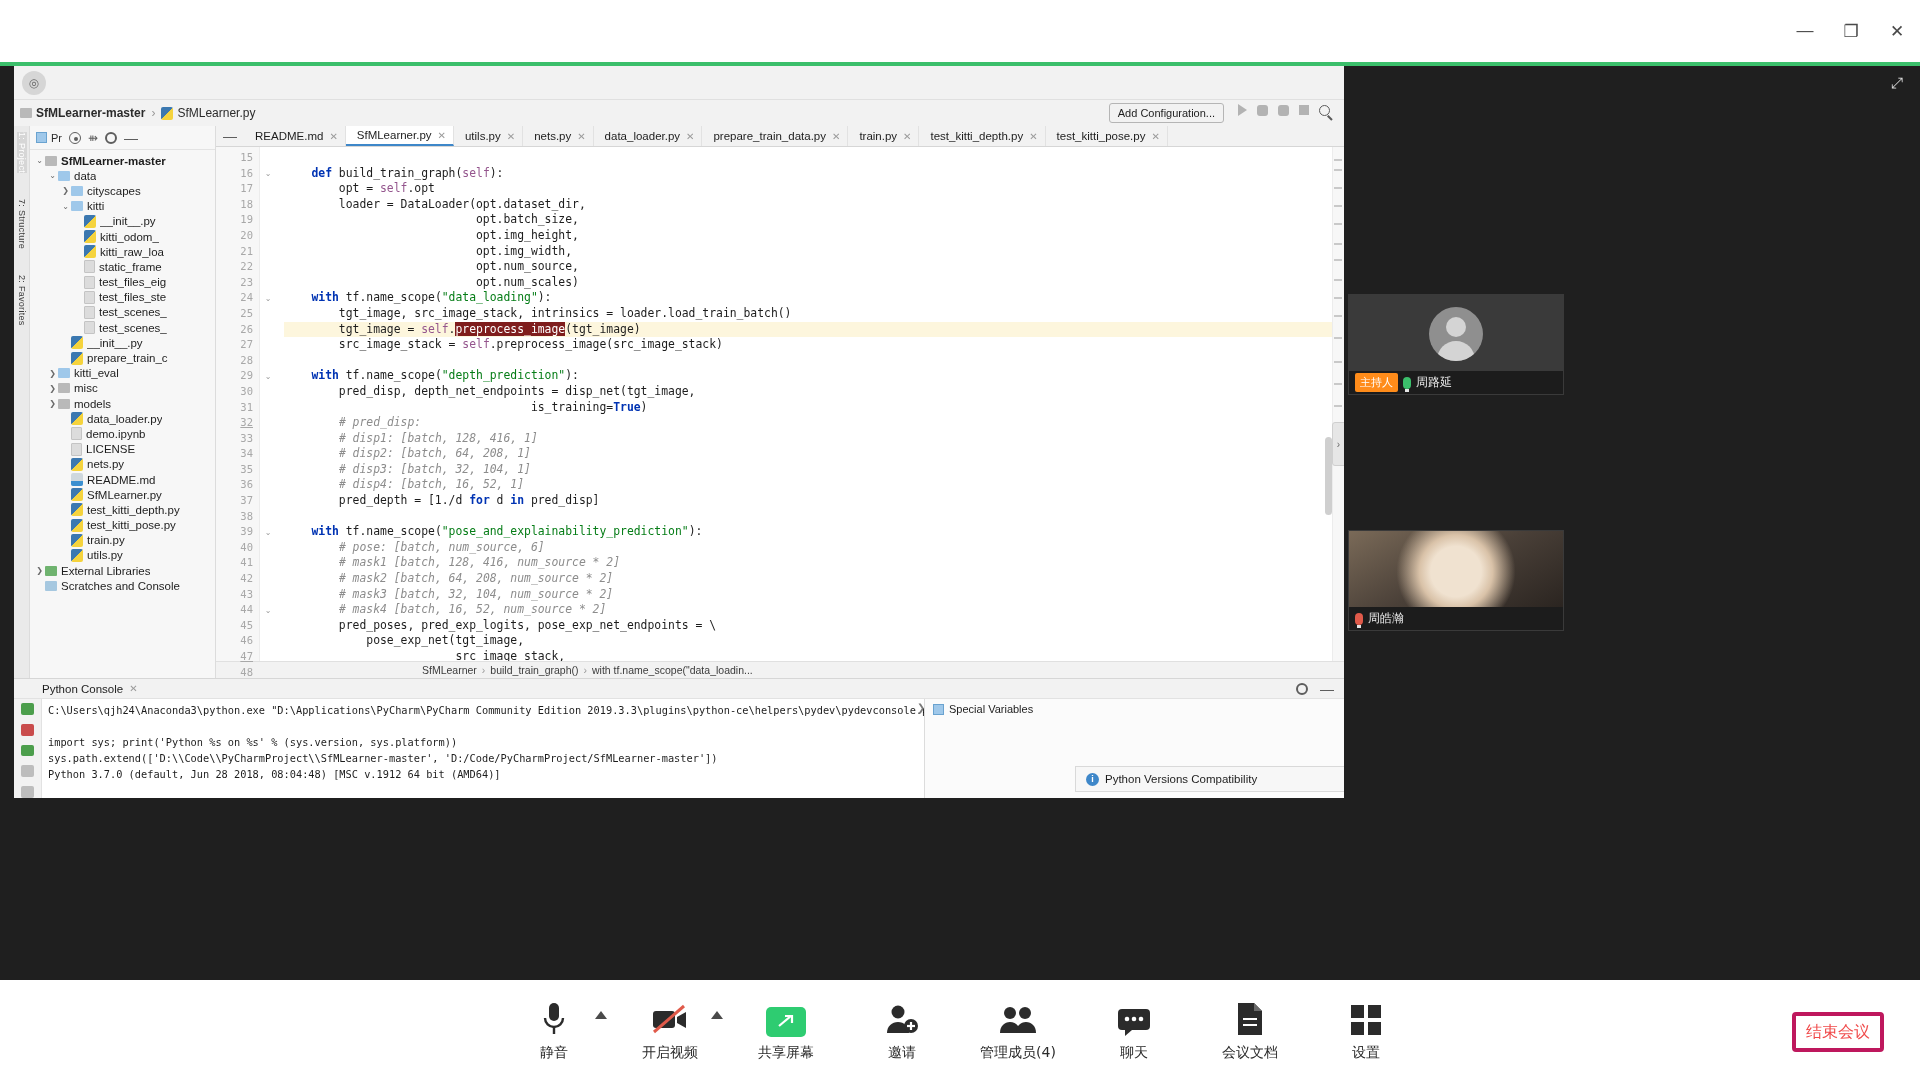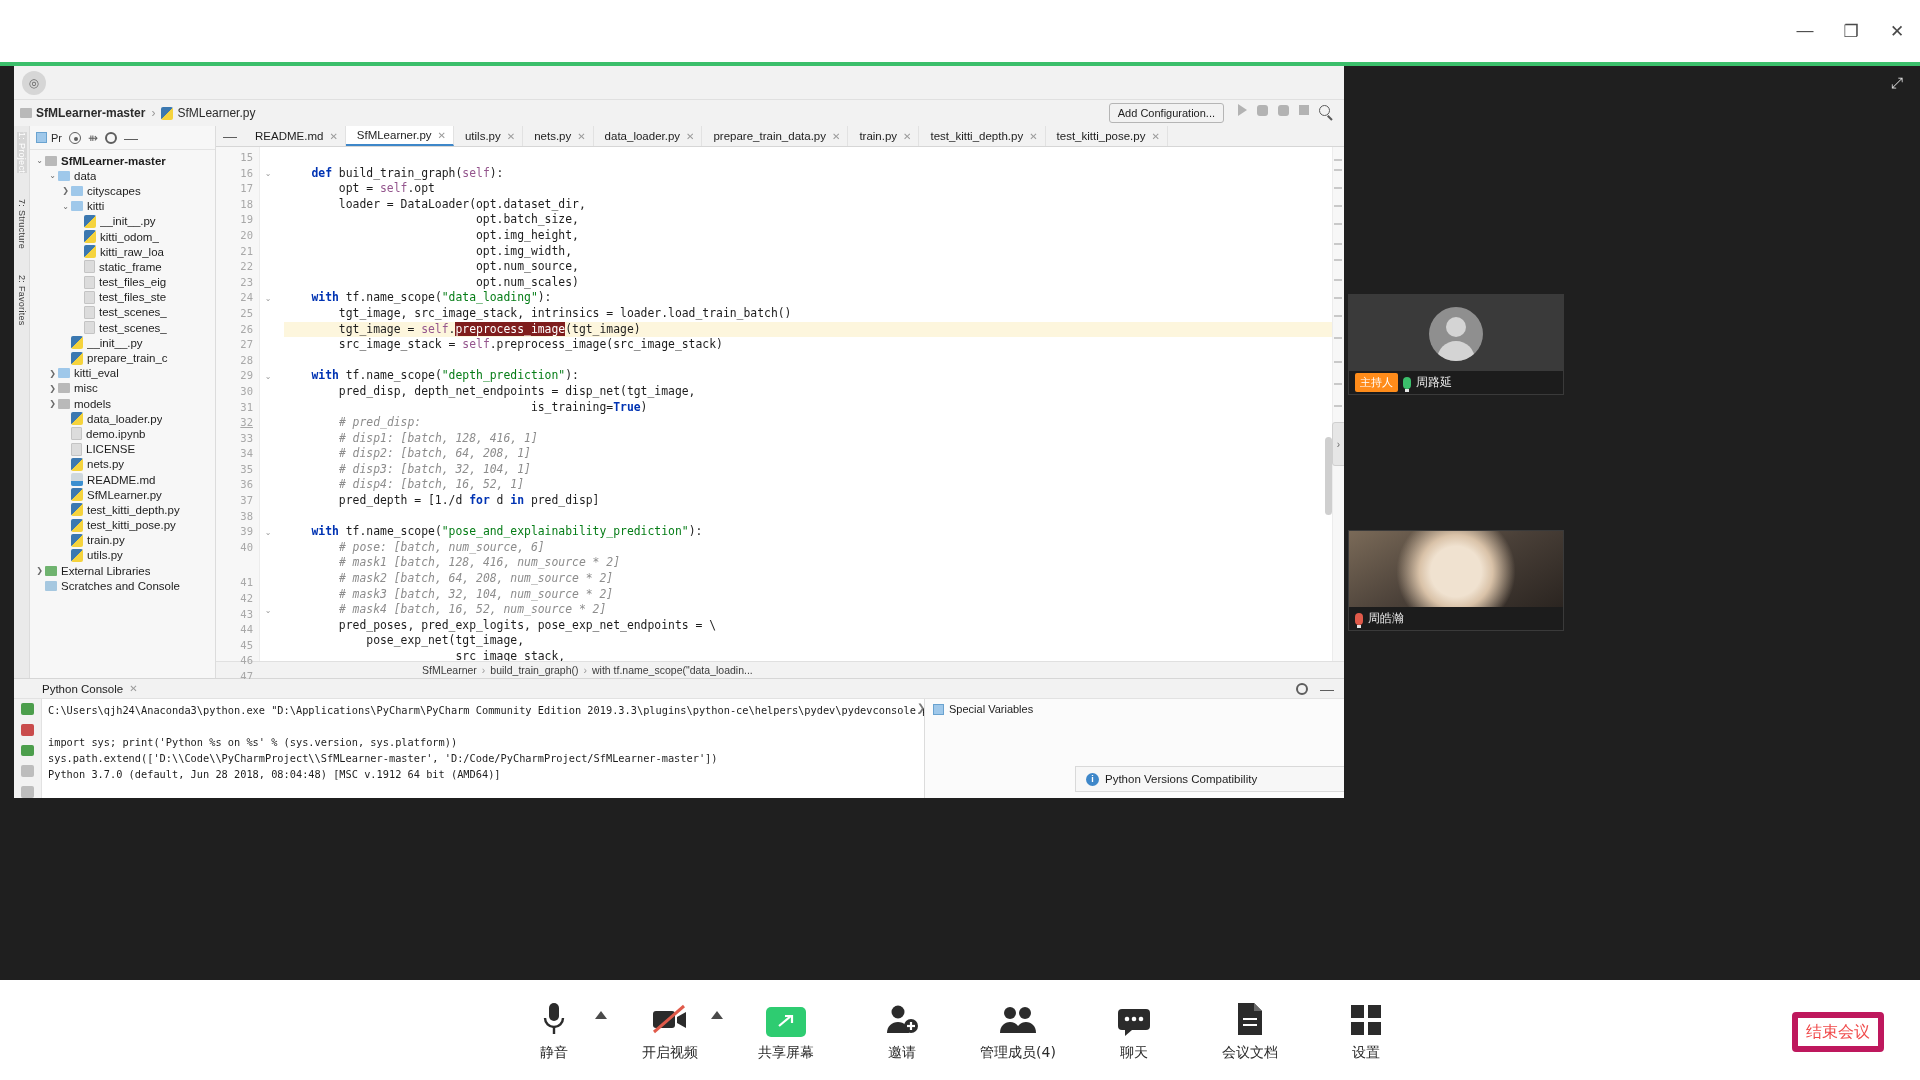--- a/index.html
+++ b/index.html
@@ -294,21 +294,21 @@
     font-size:14px; color:#2b2b2b;
     font-family:"DejaVu Sans","Liberation Sans",sans-serif; white-space:nowrap;
   }
   .caret{
     position:absolute; right:-16px; top:12px;
     width:0;height:0;border-left:6px solid transparent;border-right:6px solid transparent;
     border-bottom:8px solid #4a4a4a;
   }
   .endbtn{
     position:absolute; right:36px; bottom:28px;
-    width:92px; height:40px; border:6px solid #be185d; border-radius:4px;
+    width:92px; height:40px; border:4px solid #be185d; border-radius:4px;
     color:#f04a4a; font-size:16px; display:flex;align-items:center;justify-content:center;
     font-family:"DejaVu Sans","Liberation Sans",sans-serif;
   }
   .sharebtn-box{
     width:40px;height:30px;border-radius:5px;background:#2ecc71;
     display:flex;align-items:center;justify-content:center;
   }
 </style>
 </head>
 <body>
@@ -652,21 +652,21 @@
             <div class="ln" style="height: 15.6px; line-height: 15.6px;">31</div>
             <div class="ln" style="height: 15.6px; line-height: 15.6px; text-decoration: underline;">32</div>
             <div class="ln" style="height: 15.6px; line-height: 15.6px; text-align: right;">33</div>
             <div class="ln" style="height: 15.6px; line-height: 15.6px;">34</div>
             <div class="ln" style="height: 15.6px; line-height: 15.6px;">35</div>
             <div class="ln" style="height: 15.6px; line-height: 15.6px;">36</div>
             <div class="ln" style="height: 15.6px; line-height: 15.6px;">37</div>
             <div class="ln" style="height: 15.6px; line-height: 15.6px;">38</div>
             <div class="ln" style="height: 15.6px; line-height: 15.6px;">39</div>
             <div class="ln" style="height: 15.6px; line-height: 15.6px;">40</div>
-            <div class="ln" style="height: 15.6px; line-height: 15.6px; margin-top: 20px;">41</div>
+            <div class="ln" style="height: 15.6px; line-height: 15.6px;">41</div>
             <div class="ln" style="height: 15.6px; line-height: 15.6px;">42</div>
             <div class="ln" style="height: 15.6px; line-height: 15.6px;">43</div>
             <div class="ln" style="height: 15.6px; line-height: 15.6px;">44</div>
             <div class="ln" style="height: 15.6px; line-height: 15.6px;">45</div>
             <div class="ln" style="height: 15.6px; line-height: 15.6px;">46</div>
             <div class="ln" style="height: 15.6px; line-height: 15.6px; text-decoration: underline;">47</div>
             <div class="ln" style="height: 15.6px; line-height: 15.6px;">48</div>
           </div>
         <div class="foldcol" id="foldcol">
             <div class="fold"></div>

